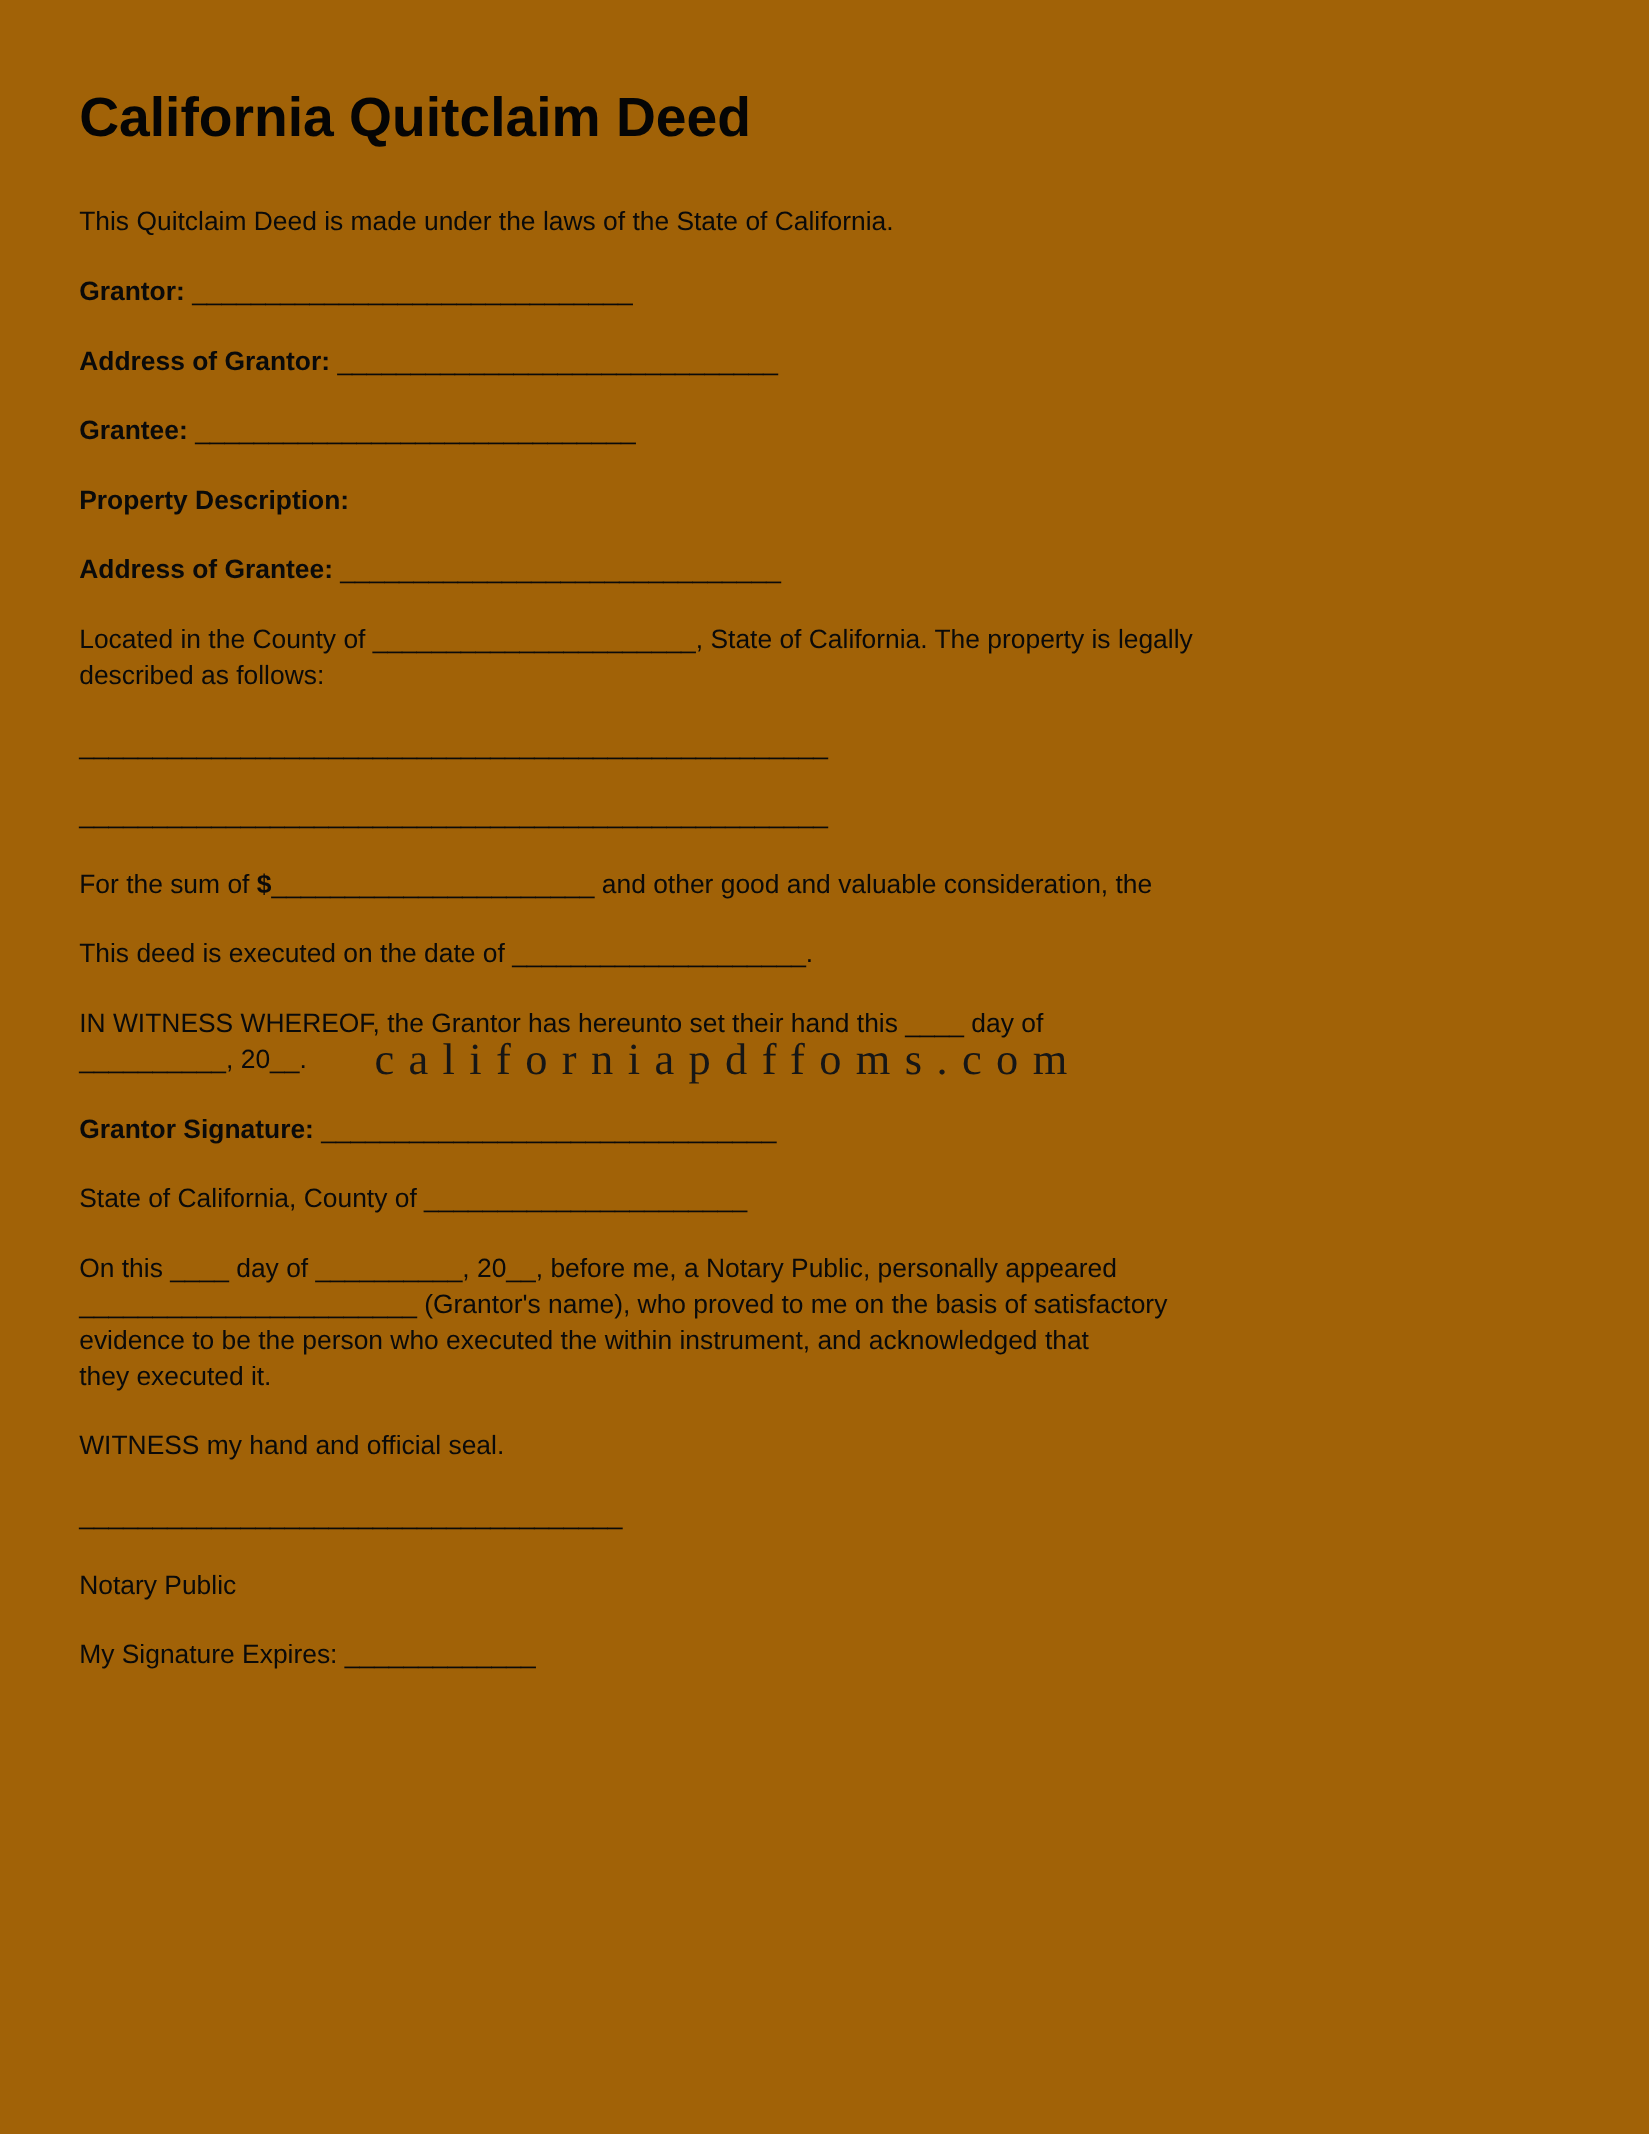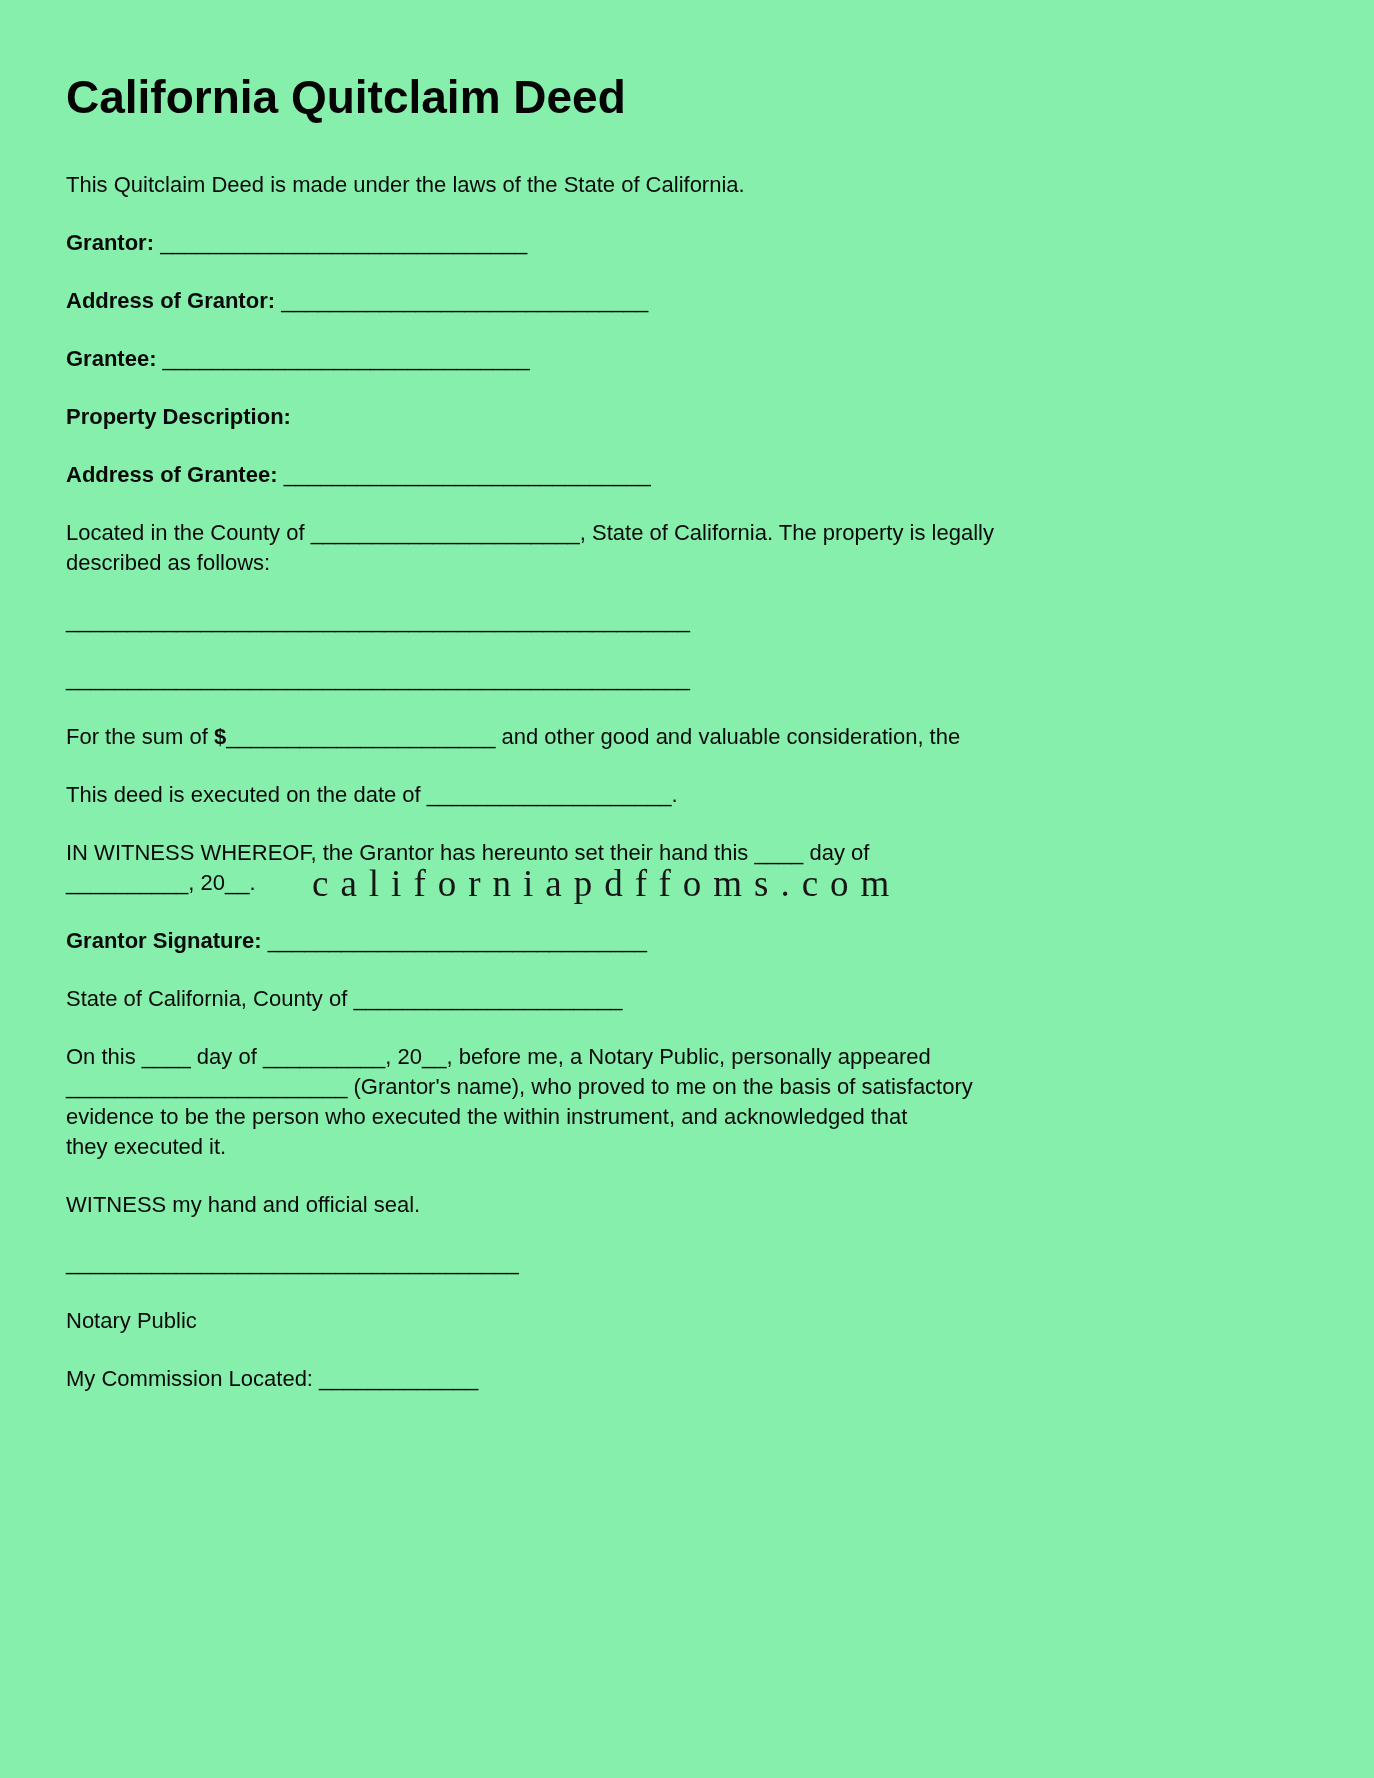--- a/index.html
+++ b/index.html
@@ -4,21 +4,21 @@
 <style>
   html, body {
     margin: 0;
     padding: 0;
     background: #ffffff;
   }
   .page {
     position: relative;
     width: 1374px;
     height: 1778px;
-    background: #86efac;
+    background: #a16207;
     box-sizing: border-box;
     padding: 70px 64px 0 66px;
     font-family: "Liberation Sans", "DejaVu Sans", sans-serif;
     color: #0a0a0a;
     overflow: hidden;
   }
   h1.doc-title {
     margin: 0 0 46px 0;
     font-size: 46px;
     line-height: 54px;
@@ -93,17 +93,17 @@
   <p class="doc-line"><span>State of California, County of </span><span class="blank">______________________</span></p>
 
   <p class="doc-line"><span>On this ____ day of __________, 20__, before me, a Notary Public, personally appeared</span><br><span class="blank">_______________________</span><span> (Grantor's name), who proved to me on the basis of satisfactory</span><br><span>evidence to be the person who executed the within instrument, and acknowledged that</span><br><span>they executed it.</span></p>
 
   <p class="doc-line">WITNESS my hand and official seal.</p>
 
   <p class="doc-line mt-lg"><span class="blank">_____________________________________</span></p>
 
   <p class="doc-line">Notary Public</p>
 
-  <p class="doc-line"><span>My Commission Located: </span><span class="blank">_____________</span></p>
+  <p class="doc-line"><span>My Signature Expires: </span><span class="blank">_____________</span></p>
 
   <div class="watermark">californiapdffoms.com</div>
 
 </div>
 
 </body></html>

